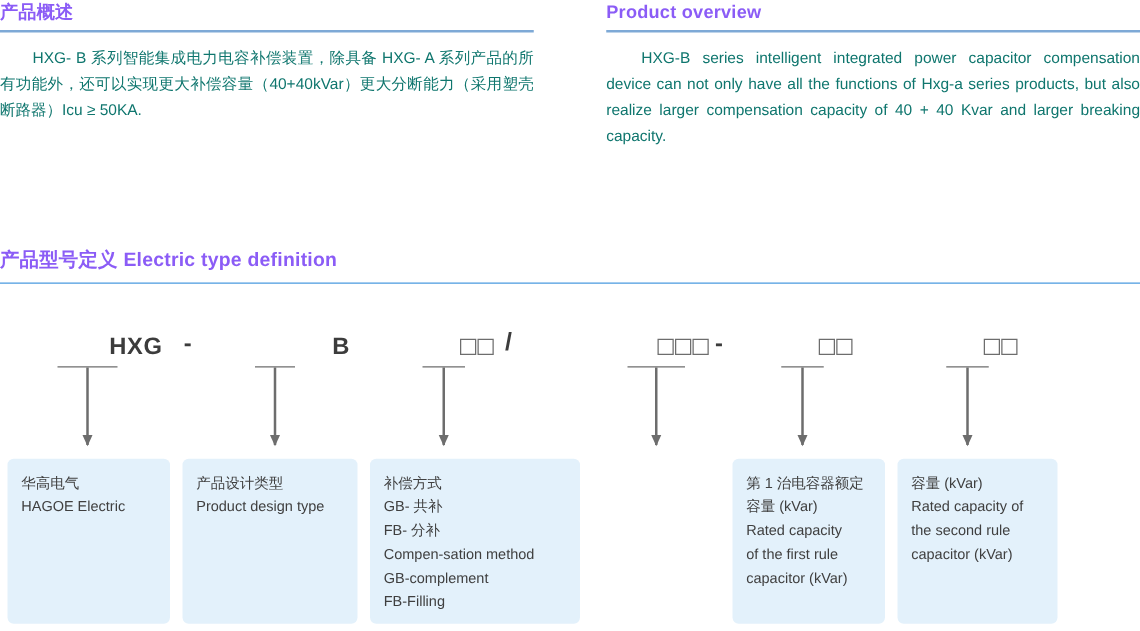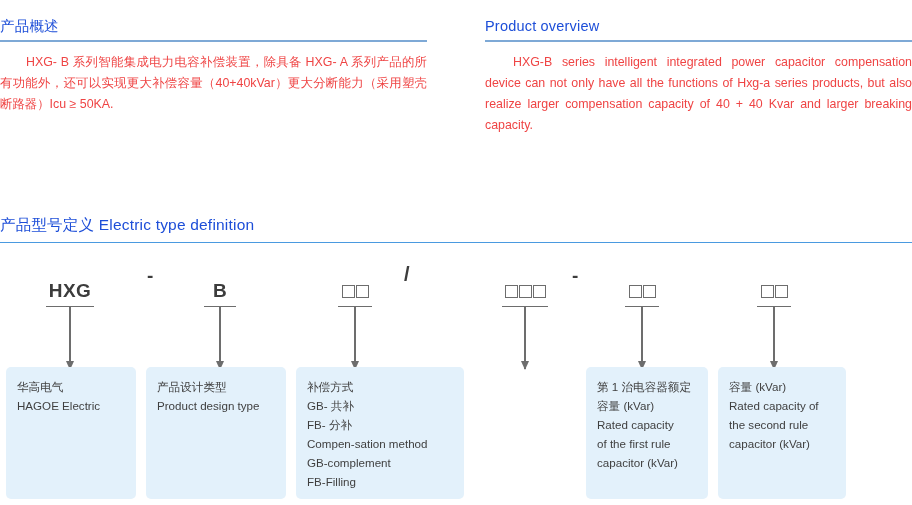--- a/index.html
+++ b/index.html
@@ -25,37 +25,36 @@
     gap: 0;
   }
   .col {
     width: 427px;
   }
   .col.left  { margin-left: 0; }
   .col.right { margin-left: 58px; }
 
   .sec-title {
     font-size: 14.5px;
-    font-weight: 400;
-    color: #1d4ed8;
+    font-weight: 700;
+    color: #8b5cf6;
     line-height: 1.2;
     padding: 2px 0 5px 0;
     letter-spacing: .2px;
-    margin-top: 16px;
   }
   .sec-rule {
     height: 2px;
     background: #7ea9d6;
     width: 100%;
     margin-bottom: 10px;
   }
   .para {
     font-size: 12.4px;
     line-height: 21px;
-    color: #ef4444;
+    color: #0f766e;
     text-align: justify;
     text-indent: 26px;
   }
   .para.en { text-indent: 28px; }
 
   
   .typedef {
     position: absolute;
     top: 198px;
     left: 0;
@@ -74,22 +73,22 @@
   
   .code-row {
     position: absolute;
     top: 262px;
     left: 0;
     width: 912px;
     height: 100px;
   }
   .code-item {
     position: absolute;
-    top: 17px;
-    text-align: center;
+    top: 4px;
+    text-align: right;
   }
   .code-glyph {
     font-size: 19px;
     font-weight: bold;
     color: #3c3c3c;
     line-height: 24px;
     white-space: nowrap;
     letter-spacing: .5px;
   }
   .sq-group {

